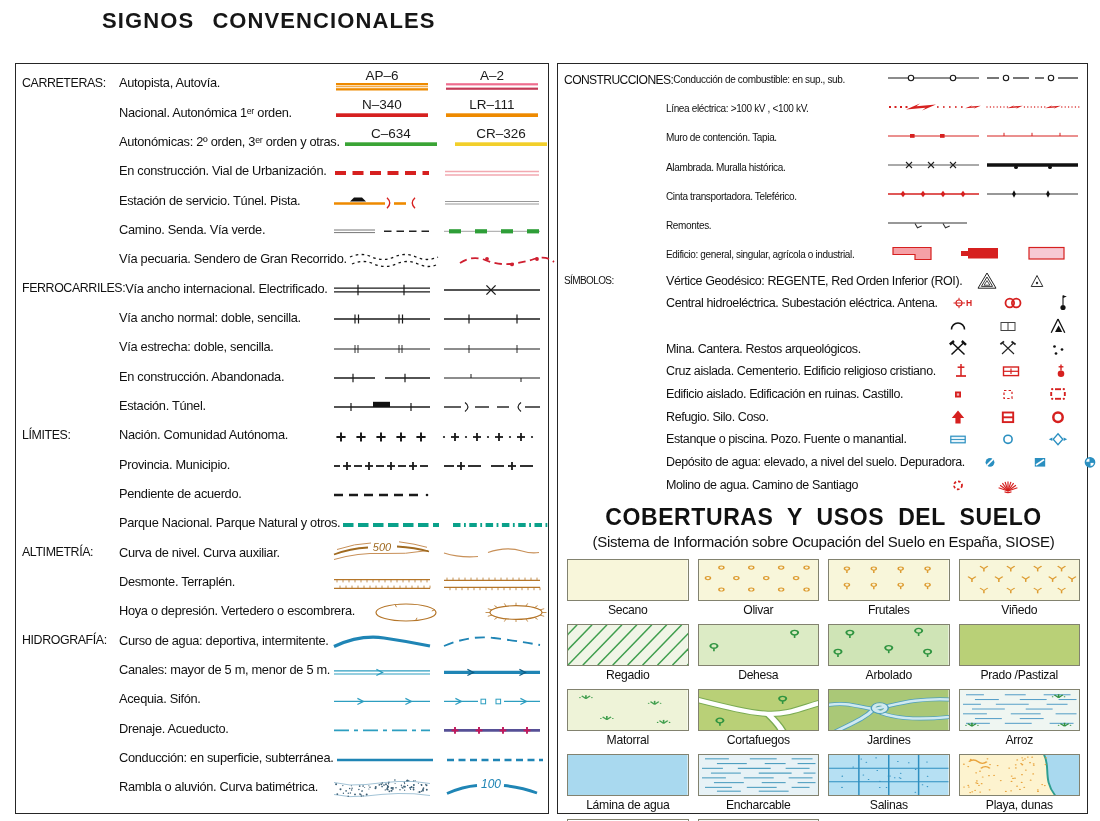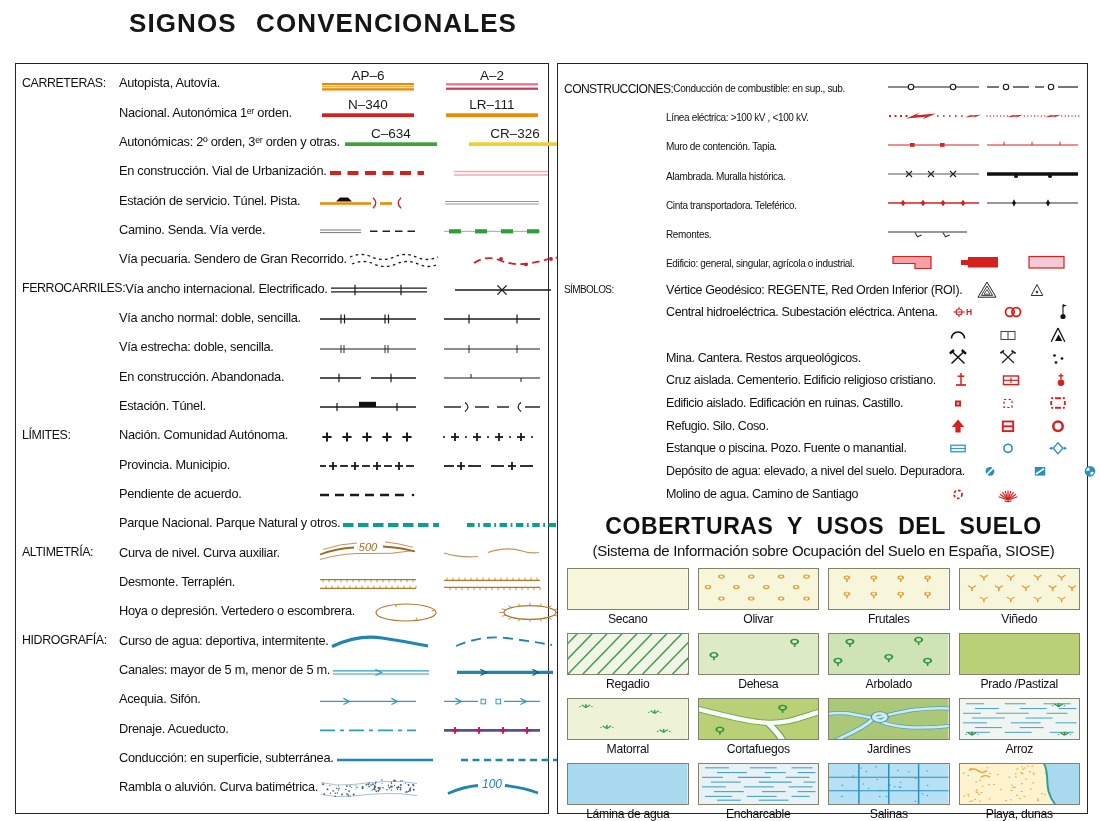--- a/index.html
+++ b/index.html
@@ -1,29 +1,29 @@
 <!DOCTYPE html>
 <html><head>
 <meta charset="utf-8">
 <style>
   html,body{margin:0;padding:0;}
   body{width:1100px;height:821px;position:relative;background:#fff;
        font-family:"Liberation Sans","DejaVu Sans",sans-serif;color:#111;overflow:hidden;}
-  .page-title{position:absolute;left:129px;top:8px;font-size:26px;font-weight:bold;
+  .page-title{position:absolute;left:102px;top:8px;font-size:22px;font-weight:bold;
        letter-spacing:1.1px;word-spacing:11px;color:#161616;white-space:nowrap;}
   .panel{position:absolute;top:63px;height:751px;border:1.6px solid #262626;background:#fff;box-sizing:border-box;}
   #left-panel{left:15px;width:534px;padding:4px 5px 5px 6px;}
-  #right-panel{left:557px;width:531px;padding:10px 4px 5px 6px;}
+  #right-panel{left:557px;width:531px;padding:1px 4px 5px 6px;}
   #left-rows{display:grid;grid-auto-rows:29.35px;}
   #constr-rows{display:grid;grid-auto-rows:29.2px;}
   #simb-rows{display:grid;grid-auto-rows:22.7px;}
   .lg-row,.rc-row,.rs-row{display:flex;align-items:center;min-width:0;}
   .lg-cat{flex:0 0 97px;font-size:12.4px;letter-spacing:-0.4px;white-space:nowrap;}
   .lg-lbl{flex:1 1 auto;font-size:12.8px;letter-spacing:-0.3px;white-space:nowrap;}
-  .lg-syms{flex:0 0 212px;margin-left:auto;display:flex;gap:22px;align-items:center;}
+  .lg-syms{flex:0 0 212px;margin-left:auto;display:flex;gap:8px;align-items:center;}
   .rc-cat{flex:0 0 102px;font-size:12.1px;letter-spacing:-0.6px;white-space:nowrap;}
   .rc-lbl{flex:1 1 auto;font-size:10px;letter-spacing:-0.35px;white-space:nowrap;}
   .rc-syms{flex:0 0 198px;margin-left:auto;display:flex;gap:2px;align-items:center;}
   .rs-cat{flex:0 0 102px;font-size:10px;letter-spacing:-0.6px;white-space:nowrap;}
   .rs-lbl{flex:1 1 auto;font-size:12.5px;letter-spacing:-0.4px;white-space:nowrap;}
   .rs-syms{flex:0 0 150px;margin-left:auto;display:flex;align-items:center;}
   .rs-cell{width:50px;display:flex;justify-content:center;align-items:center;}
   .cob-title{text-align:center;font-size:23px;font-weight:bold;letter-spacing:0.6px;word-spacing:7px;
        margin-top:8px;white-space:nowrap;}
   .cob-subtitle{text-align:center;font-size:15px;letter-spacing:-0.3px;margin-top:2px;white-space:nowrap;}

